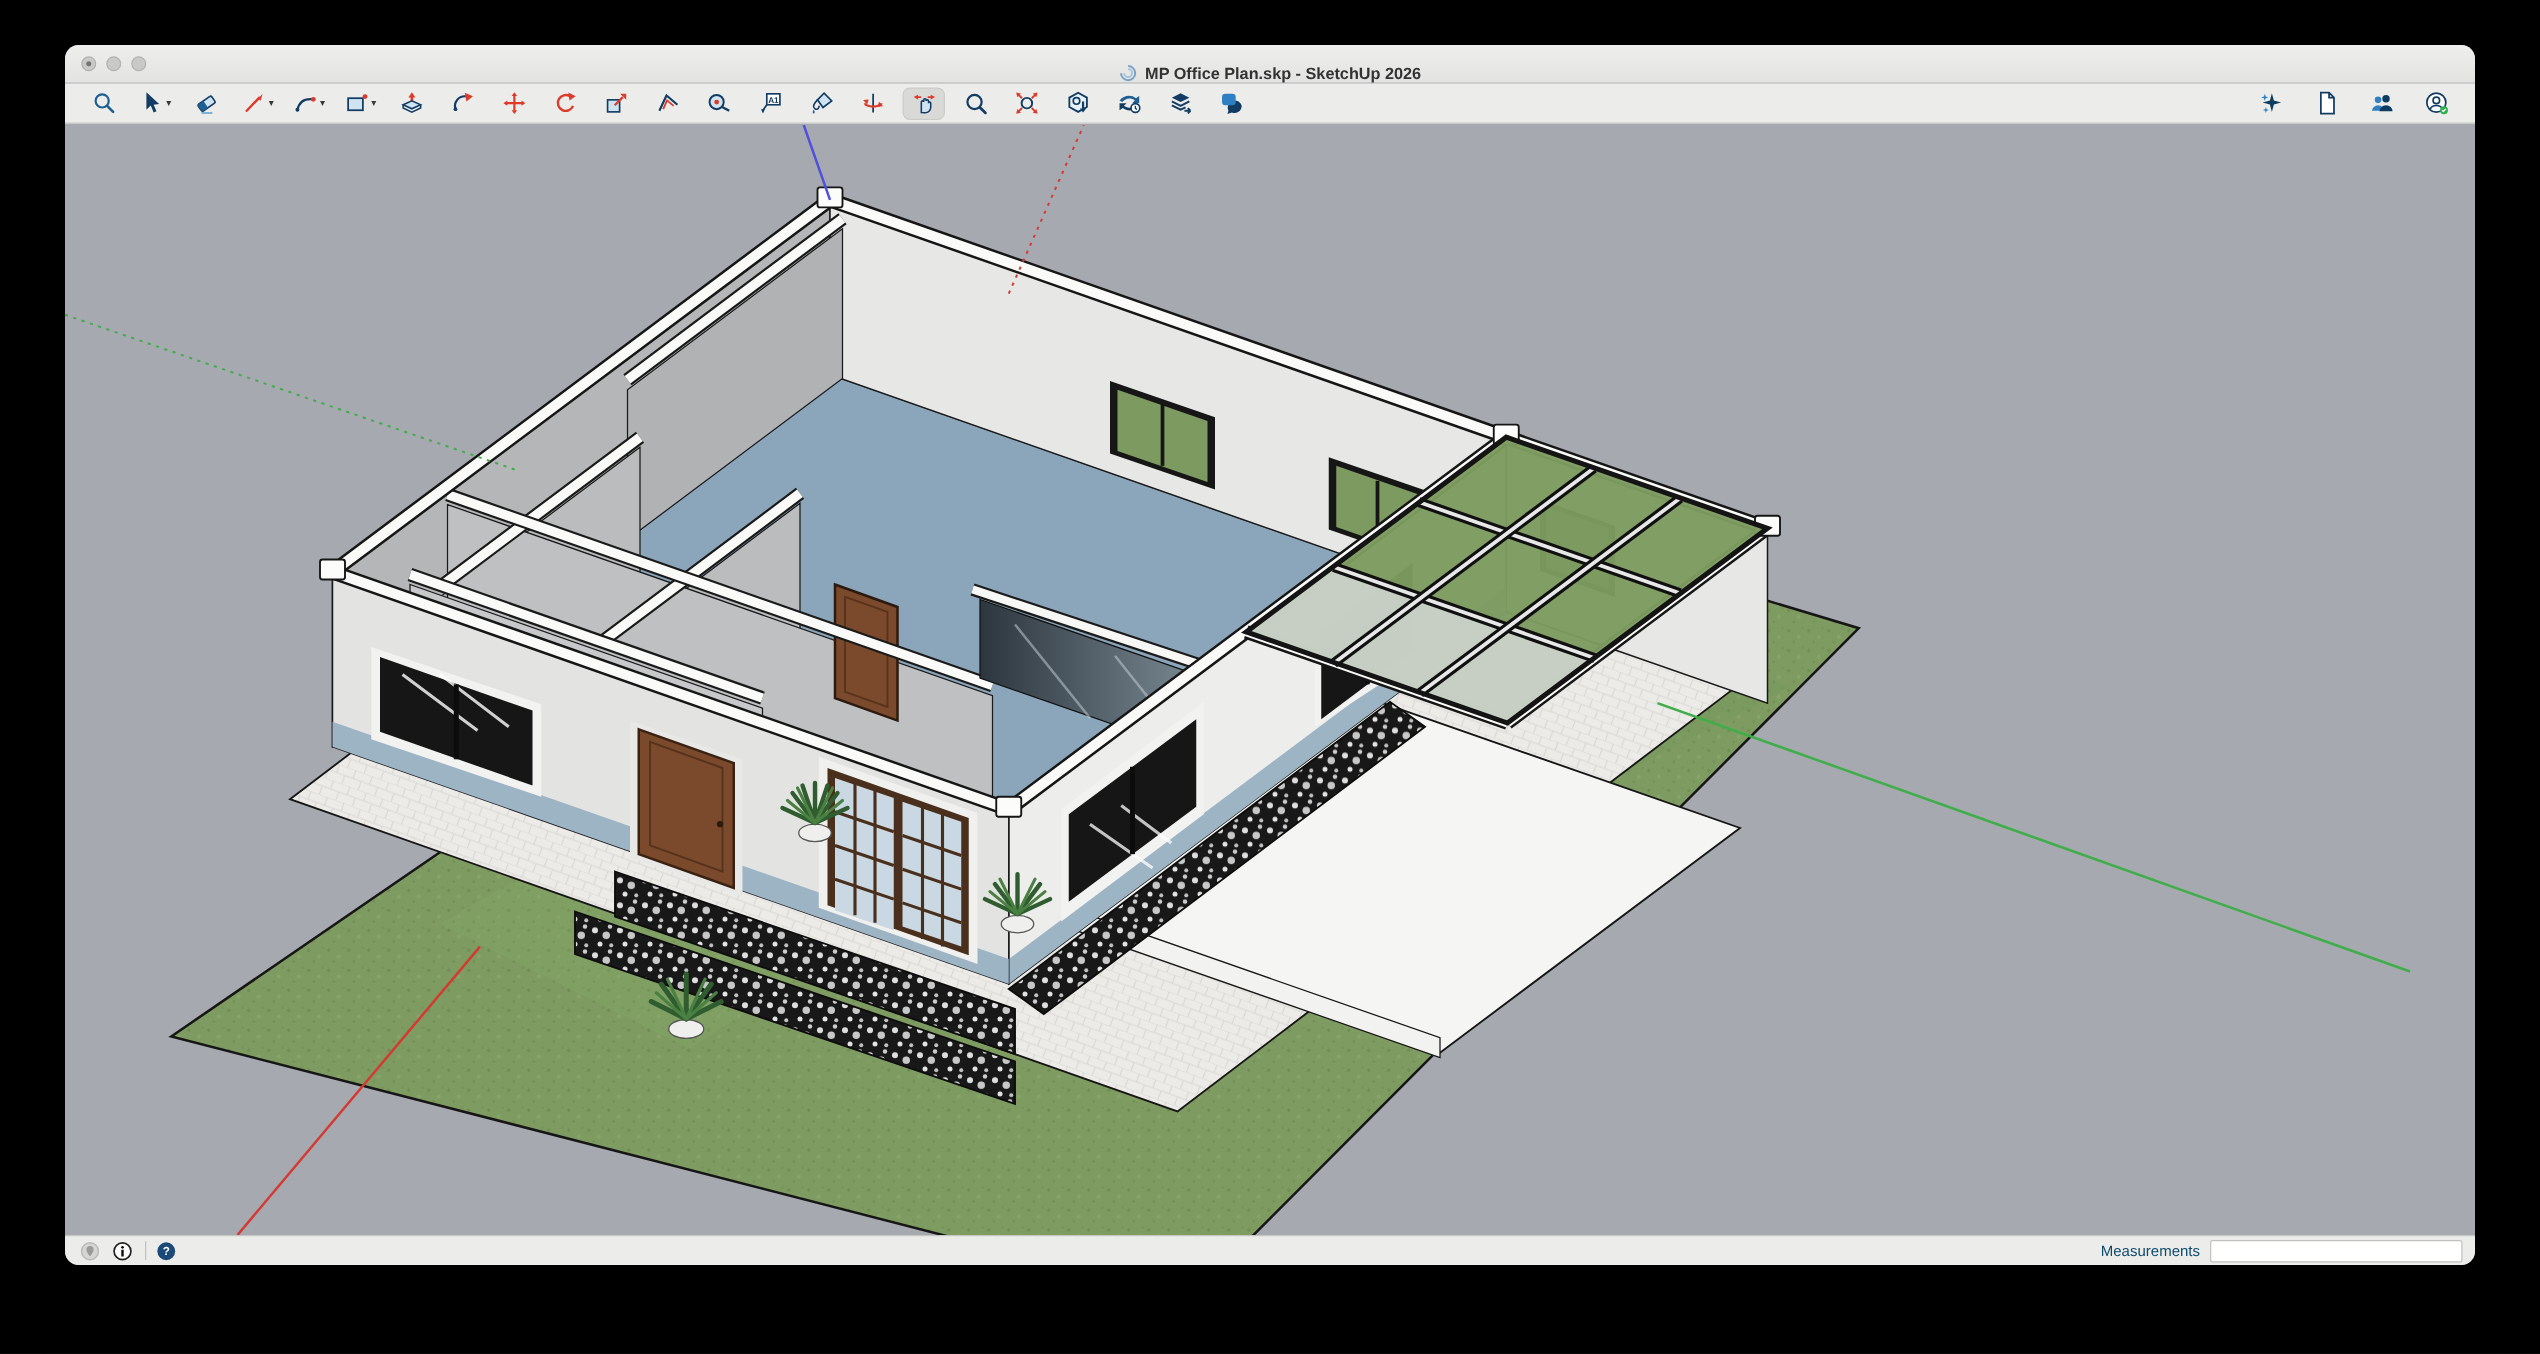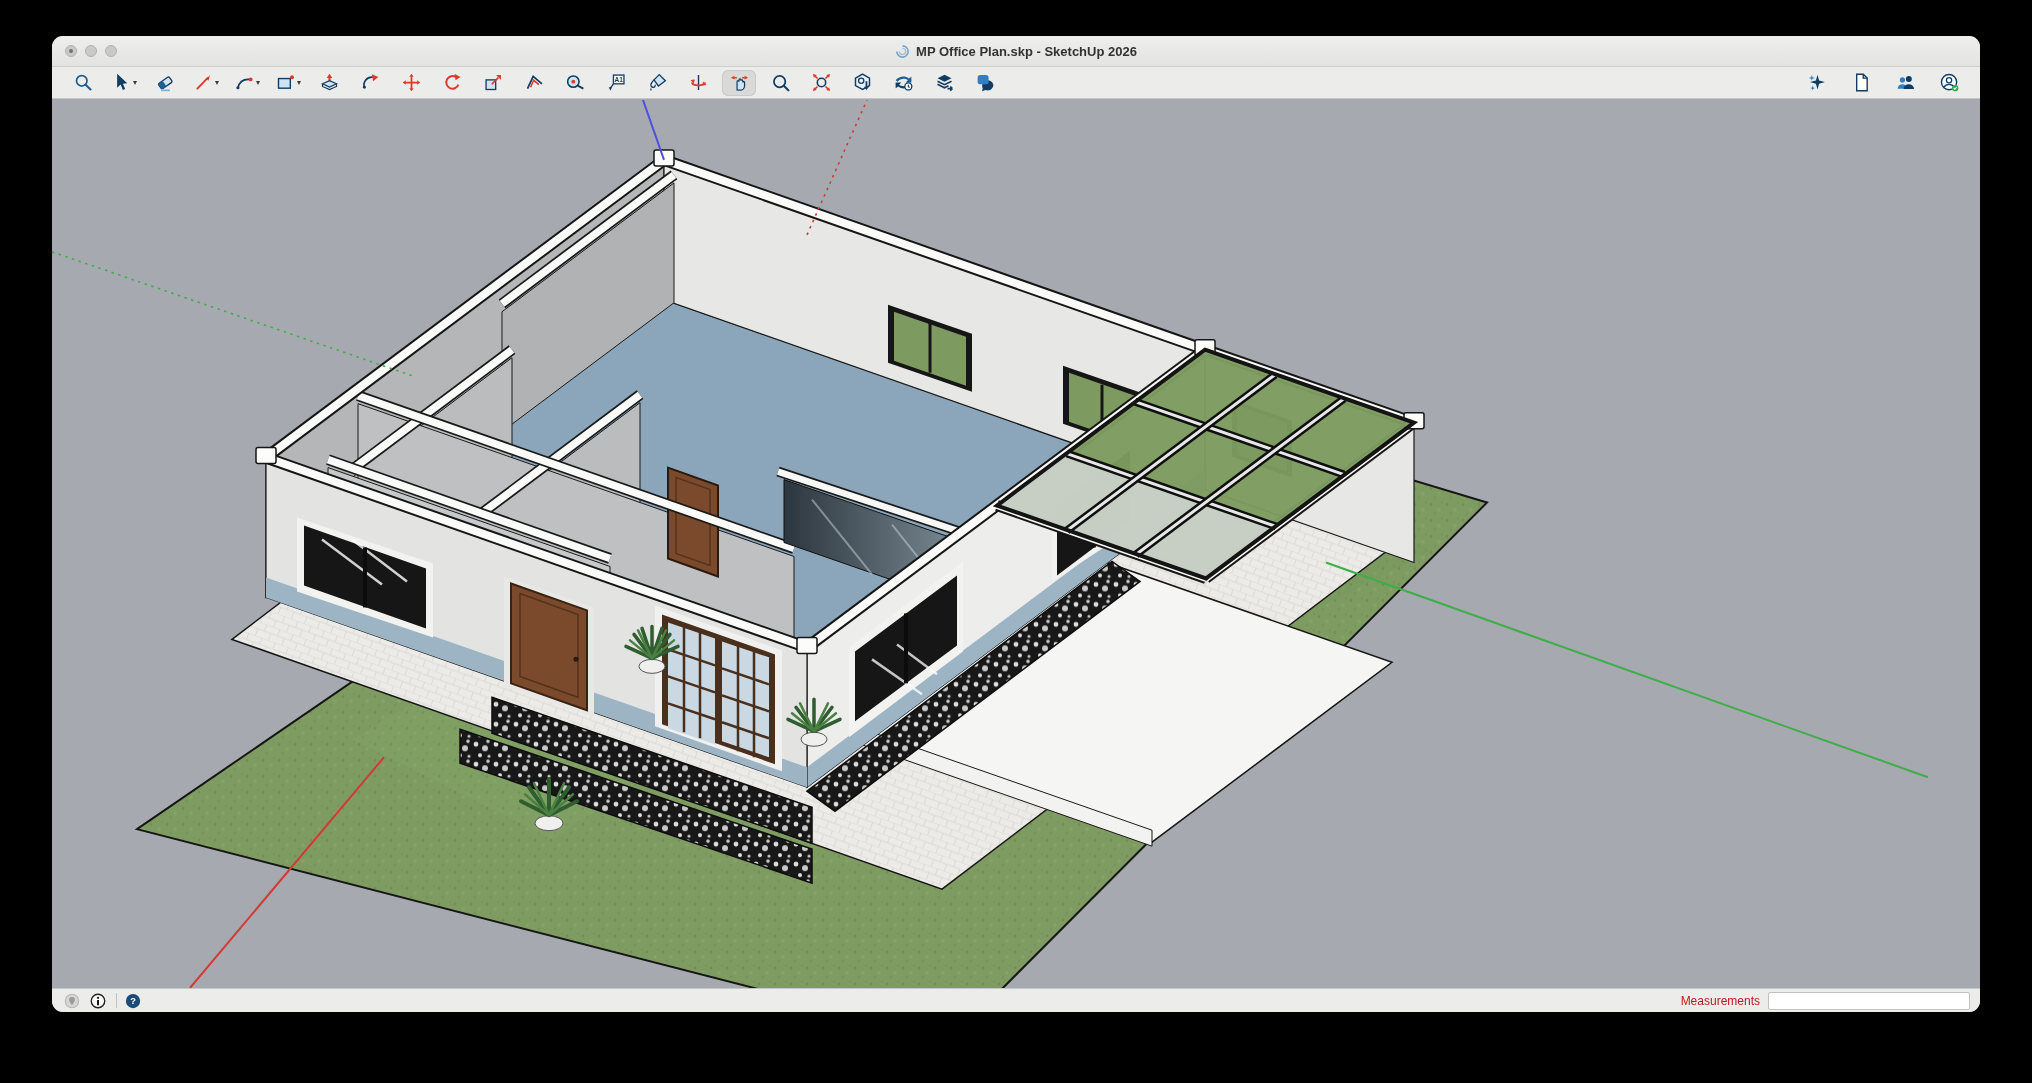--- a/index.html
+++ b/index.html
@@ -2,21 +2,21 @@
 <html><head>
 <meta charset="utf-8">
 <style>
   html,body{margin:0;padding:0;background:#000;width:2032px;height:1083px;overflow:hidden;
     font-family:"Liberation Sans",sans-serif;}
   .window{position:absolute;left:52px;top:36px;width:1928px;height:976px;border-radius:11px;
     background:#a7a9b0;overflow:hidden;box-shadow:0 18px 50px rgba(0,0,0,.65);}
   
   .titlebar{position:absolute;left:0;top:0;right:0;height:30px;
     background:linear-gradient(#eeeeec,#e3e3e1);border-bottom:1px solid #cfcfcd;
-    display:flex;align-items:center;justify-content:center;}
+    display:flex;align-items:flex-end;justify-content:center;}
   .lights{position:absolute;left:13px;top:0;height:100%;display:flex;align-items:center;gap:8px;}
   .light{width:12px;height:12px;border-radius:50%;background:#c9c9c7;border:1px solid #b2b2b0;
     box-sizing:border-box;position:relative;}
   .light.dot::after{content:"";position:absolute;inset:3px;border-radius:50%;background:#737375;}
   .title{font-size:13px;font-weight:bold;color:#323232;display:flex;align-items:center;gap:6px;}
   .title svg{width:15px;height:15px;}
   
   .toolbar{position:absolute;left:0;top:31px;right:0;height:32px;background:#ececea;
     border-bottom:1px solid #c6c6c4;display:flex;align-items:center;padding:0 14px;box-sizing:border-box;}
   .tool-group{display:flex;align-items:center;gap:7px;}
@@ -31,21 +31,21 @@
   .viewport{position:absolute;left:0;top:64px;right:0;bottom:24px;background:#a7a9b0;}
   .viewport svg.scene{width:100%;height:100%;display:block;}
   
   .statusbar{position:absolute;left:0;right:0;bottom:0;height:24px;background:#ececea;
     border-top:1px solid #c6c6c4;display:flex;align-items:center;padding:0 10px;gap:7px;box-sizing:border-box;}
   .sb-tool{width:19px;height:19px;display:flex;align-items:center;justify-content:center;}
   .sb-tool svg{width:18px;height:18px;}
   .sb-tool.divided{margin-left:9px;position:relative;}
   .sb-tool.divided::before{content:"";position:absolute;left:-7px;top:2px;height:15px;width:1px;background:#c2c2c0;}
   .sb-right{margin-left:auto;display:flex;align-items:center;gap:8px;}
-  .meas-label{font-size:12px;color:#b91c1c;}
+  .meas-label{font-size:12px;color:#0c4a6e;}
   .meas{width:192px;height:16px;border:1px solid #c2c2c0;border-radius:2px;background:#fff;
     font-size:11px;padding:0 4px;font-family:"Liberation Sans",sans-serif;}
 </style>
 </head>
 <body>
 
 <svg width="0" height="0" style="position:absolute" aria-hidden="true">
 <defs>
 <symbol id="i-search" viewBox="0 0 24 24">
         <circle cx="10" cy="10" r="6" fill="none" stroke="#1f5f94" stroke-width="2"></circle>

